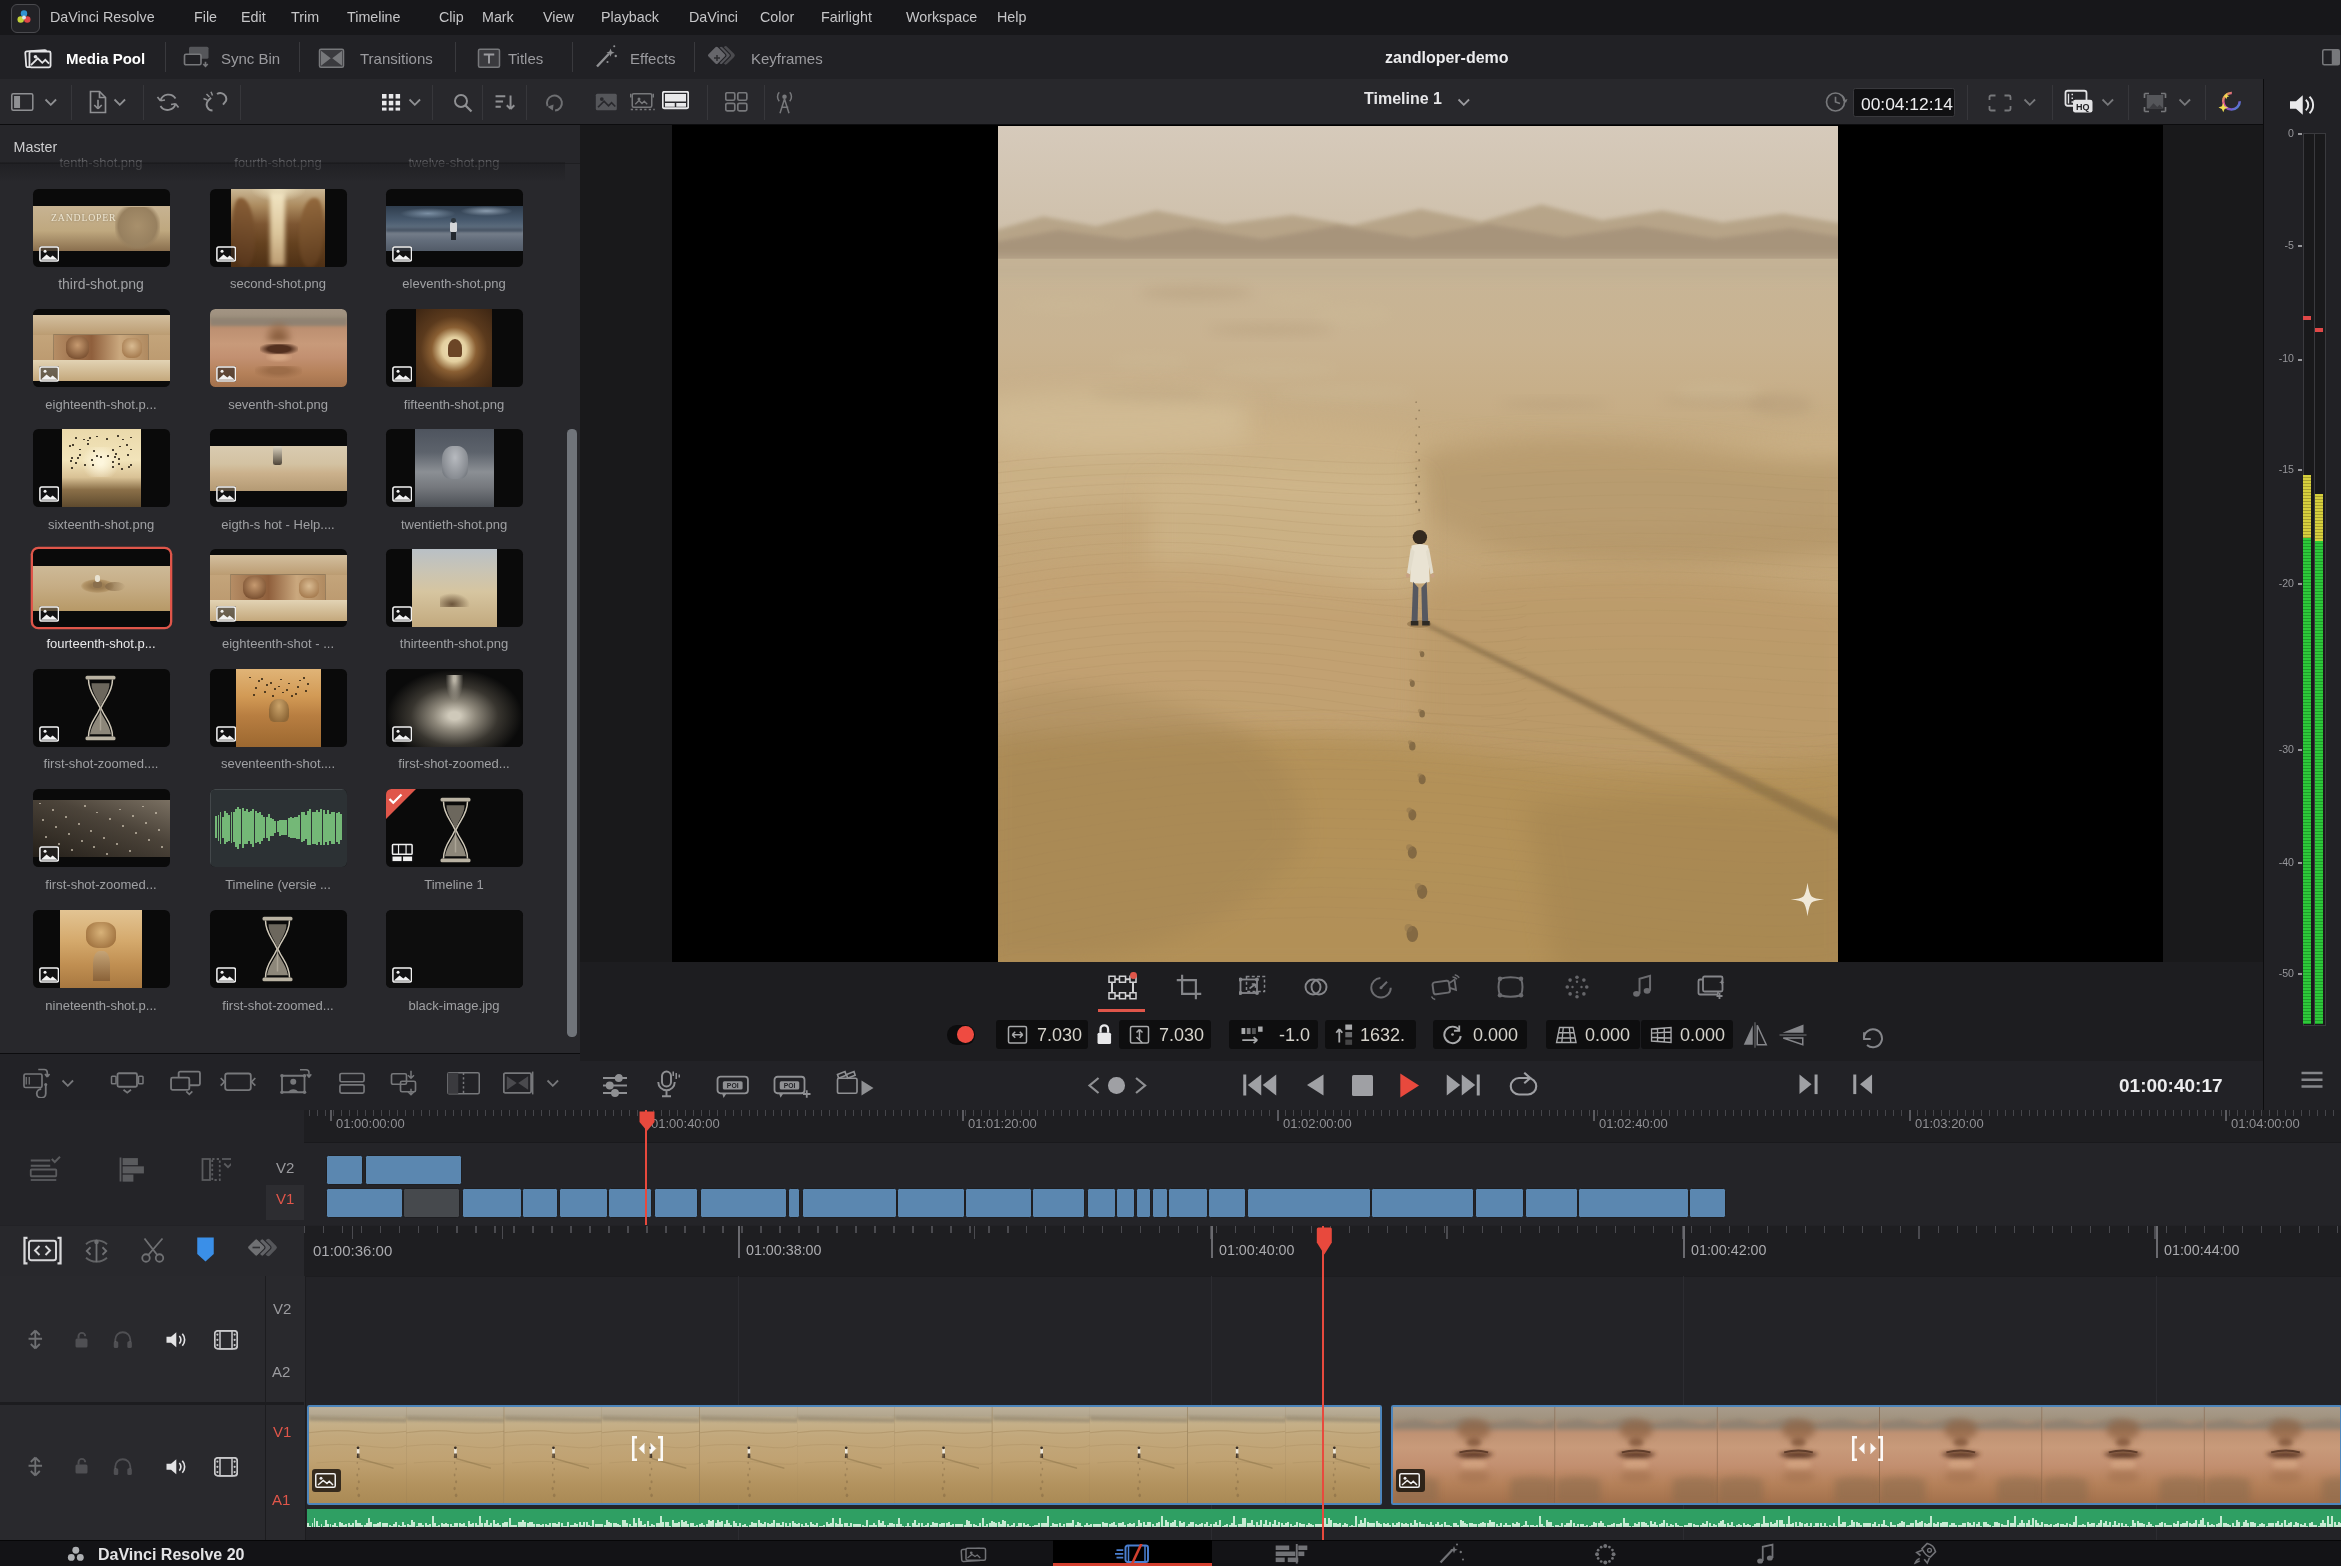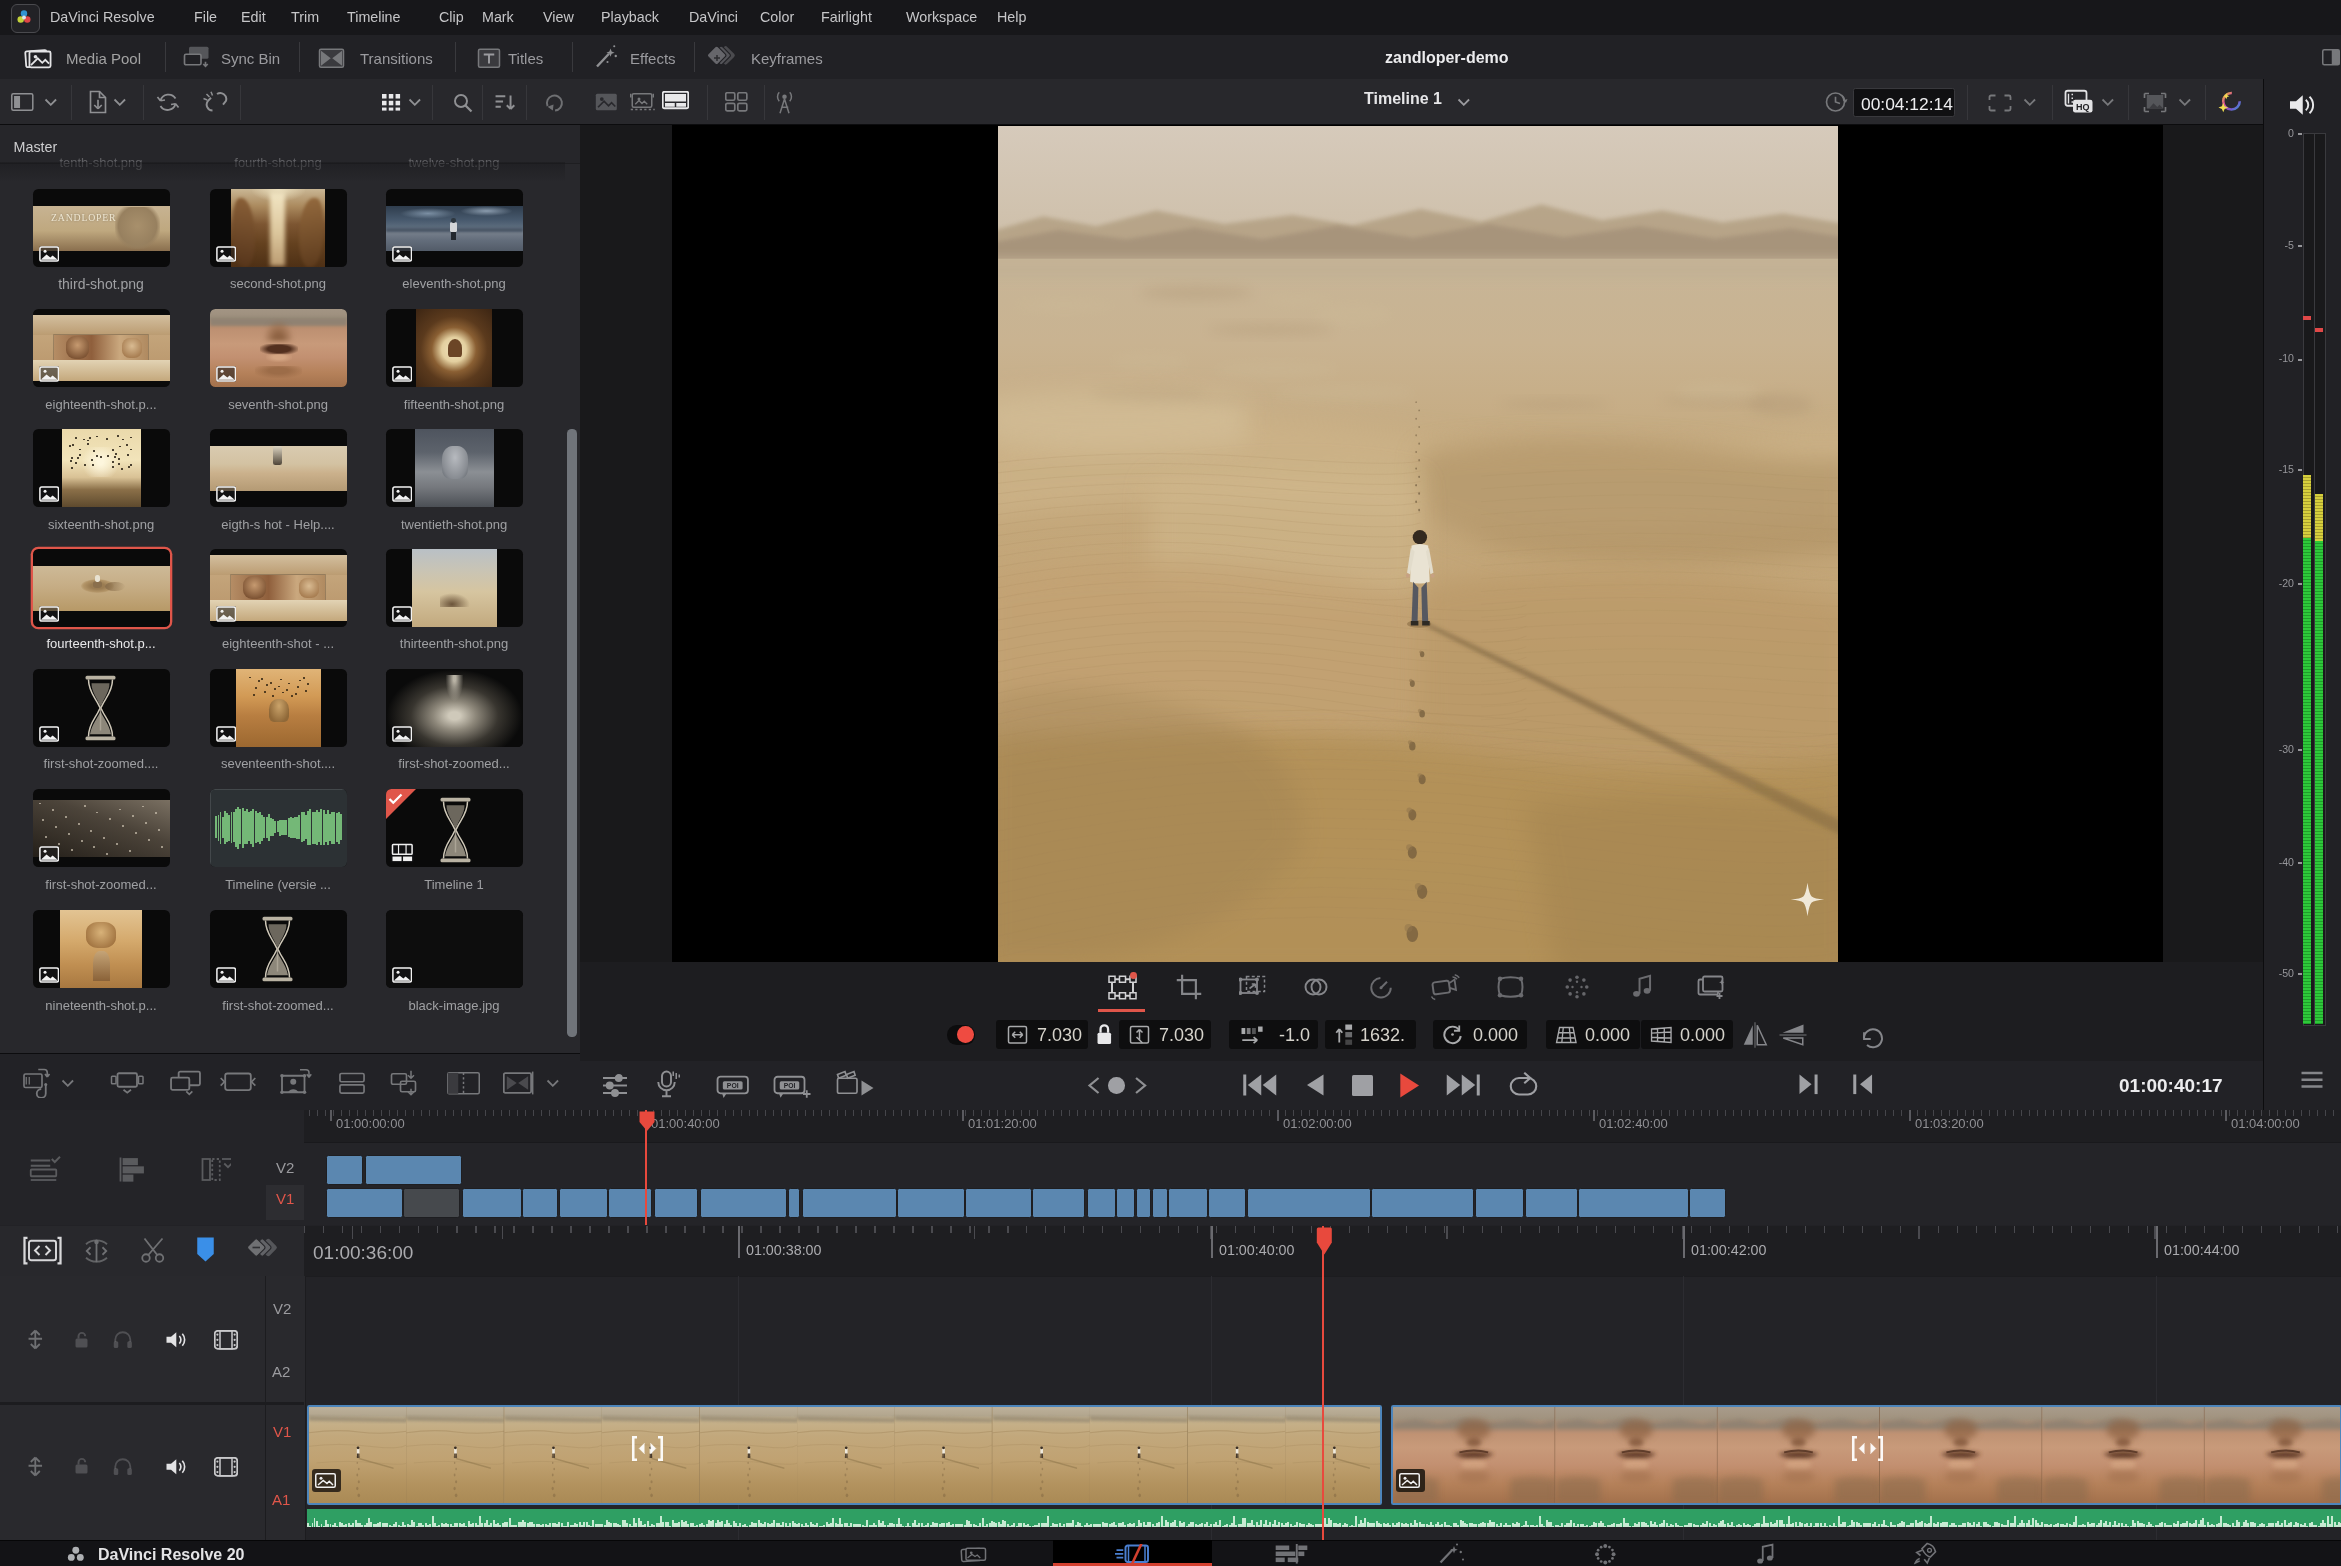--- a/index.html
+++ b/index.html
@@ -37,21 +37,21 @@
 <div class="abs" style="left:299px;top:42px;width:0.8px;height:30px;background:#39393d;"></div>
 <div class="abs" style="left:455px;top:42px;width:0.8px;height:30px;background:#39393d;"></div>
 <div class="abs" style="left:572px;top:42px;width:0.8px;height:30px;background:#39393d;"></div>
 <div class="abs" style="left:694px;top:42px;width:0.8px;height:30px;background:#39393d;"></div>
 <svg class="abs" style="left:24px;top:47px;opacity:1" width="29" height="22.6" viewBox="0 0 38 30">
       <rect x="2" y="5" width="28" height="21" rx="2" fill="none" stroke="#e4e4e6" stroke-width="2.4" transform="rotate(-4 16 15)"></rect>
       <rect x="7" y="6" width="28" height="21" rx="2" fill="#212125" stroke="#e4e4e6" stroke-width="2.4"></rect>
       <circle cx="15" cy="13" r="2.4" fill="#e4e4e6"></circle>
       <path d="M9 24 L18 15 L24 21 L28 17 L33 22" fill="none" stroke="#e4e4e6" stroke-width="2.4"></path>
     </svg>
-<div class="txt" style="left:66px;top:50px;font-size:15px;color:#a3a3a3;font-weight:normal;">Media Pool</div>
+<div class="txt" style="left:66px;top:50px;font-size:15px;color:#ffffff;font-weight:bold;">Media Pool</div>
 <svg class="abs" style="left:183px;top:45px;opacity:1" width="30" height="26" viewBox="0 0 40 34">
       <rect x="8" y="2" width="26" height="16" rx="2" fill="#55565a"></rect>
       <rect x="2" y="12" width="22" height="14" rx="2" fill="#212125" stroke="#77787b" stroke-width="2.2"></rect>
       <path d="M30 22 v6 M27 25 l3 3 3 -3" fill="none" stroke="#77787b" stroke-width="2.2"></path>
     </svg>
 <div class="txt" style="left:221px;top:50px;font-size:15px;color:#9b9b9f;font-weight:normal;">Sync Bin</div>
 <svg class="abs" style="left:318px;top:47px;opacity:1" width="27" height="22.6" viewBox="0 0 36 30">
       <rect x="2" y="3" width="32" height="24" rx="2" fill="#3a3a3e" stroke="#77787b" stroke-width="2"></rect>
       <path d="M4 5 L17 15 L4 25 Z" fill="#77787b"></path>
       <path d="M32 5 L19 15 L32 25 Z" fill="#77787b"></path>
@@ -1258,21 +1258,21 @@
     </svg>
 <svg class="abs" style="left:245px;top:1236px;opacity:1" width="36" height="29" viewBox="0 0 48 38">
       <rect x="22" y="6" width="18" height="18" rx="3" transform="rotate(45 31 15)" fill="#55565a"></rect>
       <rect x="14" y="6" width="18" height="18" rx="3" transform="rotate(45 23 15)" fill="#626367" stroke="#28282c" stroke-width="1.5"></rect>
       <rect x="6" y="6" width="18" height="18" rx="3" transform="rotate(45 15 15)" fill="#6f7073" stroke="#28282c" stroke-width="1.5"></rect>
       <path d="M10 15 h10" stroke="#303034" stroke-width="2.2"></path>
     </svg>
 <div class="abs" style="left:304px;top:1226px;width:2038px;height:50px;background:#1e1e21;border-bottom:0.8px solid #1c1c1f;"></div>
 <div class="abs" style="left:304px;top:1226px;width:2038px;height:6.8px;background:repeating-linear-gradient(90deg,#4a4a4f 0px,#4a4a4f 1.5px,transparent 1.5px,transparent 19px);"></div>
 <div class="abs" style="left:304px;top:1226px;width:2038px;height:13px;background:repeating-linear-gradient(90deg,#4a4a4f 0px,#4a4a4f 1.5px,transparent 1.5px,transparent 236px);background-position:198px 0;"></div>
-<div class="txt" style="left:313px;top:1242px;font-size:19px;color:#ababaf;font-weight:normal;">01:00:36:00</div>
+<div class="txt" style="left:313px;top:1242px;font-size:15px;color:#ababaf;font-weight:normal;">01:00:36:00</div>
 <div class="abs" style="left:738px;top:1226px;width:1.5px;height:32px;background:#6a6a6f;"></div>
 <div class="txt" style="left:746px;top:1242px;font-size:14.3px;color:#ababaf;font-weight:normal;">01:00:38:00</div>
 <div class="abs" style="left:1211px;top:1226px;width:1.5px;height:32px;background:#6a6a6f;"></div>
 <div class="txt" style="left:1219px;top:1242px;font-size:14.3px;color:#ababaf;font-weight:normal;">01:00:40:00</div>
 <div class="abs" style="left:1683px;top:1226px;width:1.5px;height:32px;background:#6a6a6f;"></div>
 <div class="txt" style="left:1691px;top:1242px;font-size:14.3px;color:#ababaf;font-weight:normal;">01:00:42:00</div>
 <div class="abs" style="left:2156px;top:1226px;width:1.5px;height:32px;background:#6a6a6f;"></div>
 <div class="txt" style="left:2164px;top:1242px;font-size:14.3px;color:#ababaf;font-weight:normal;">01:00:44:00</div>
 <div class="abs" style="left:738px;top:1276px;width:0.8px;height:265px;background:#2c2c31;"></div>
 <div class="abs" style="left:1211px;top:1276px;width:0.8px;height:265px;background:#2c2c31;"></div>

